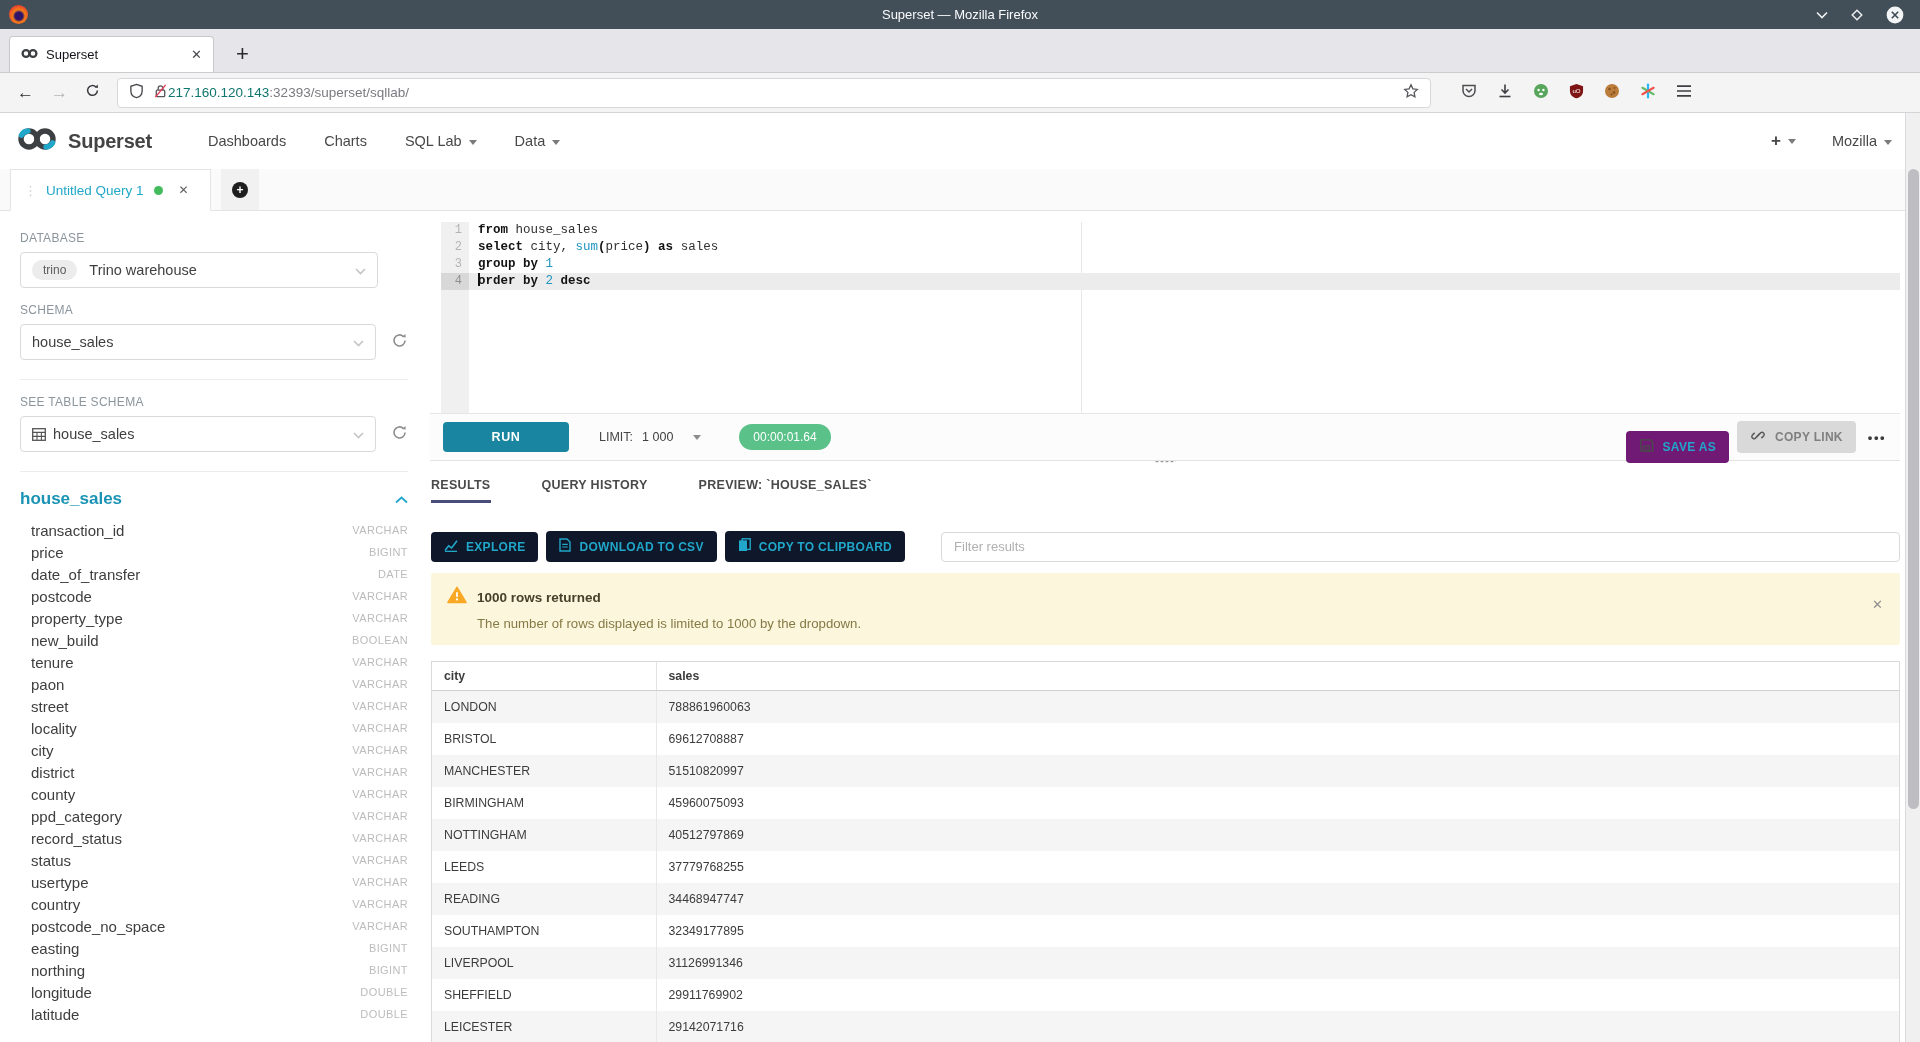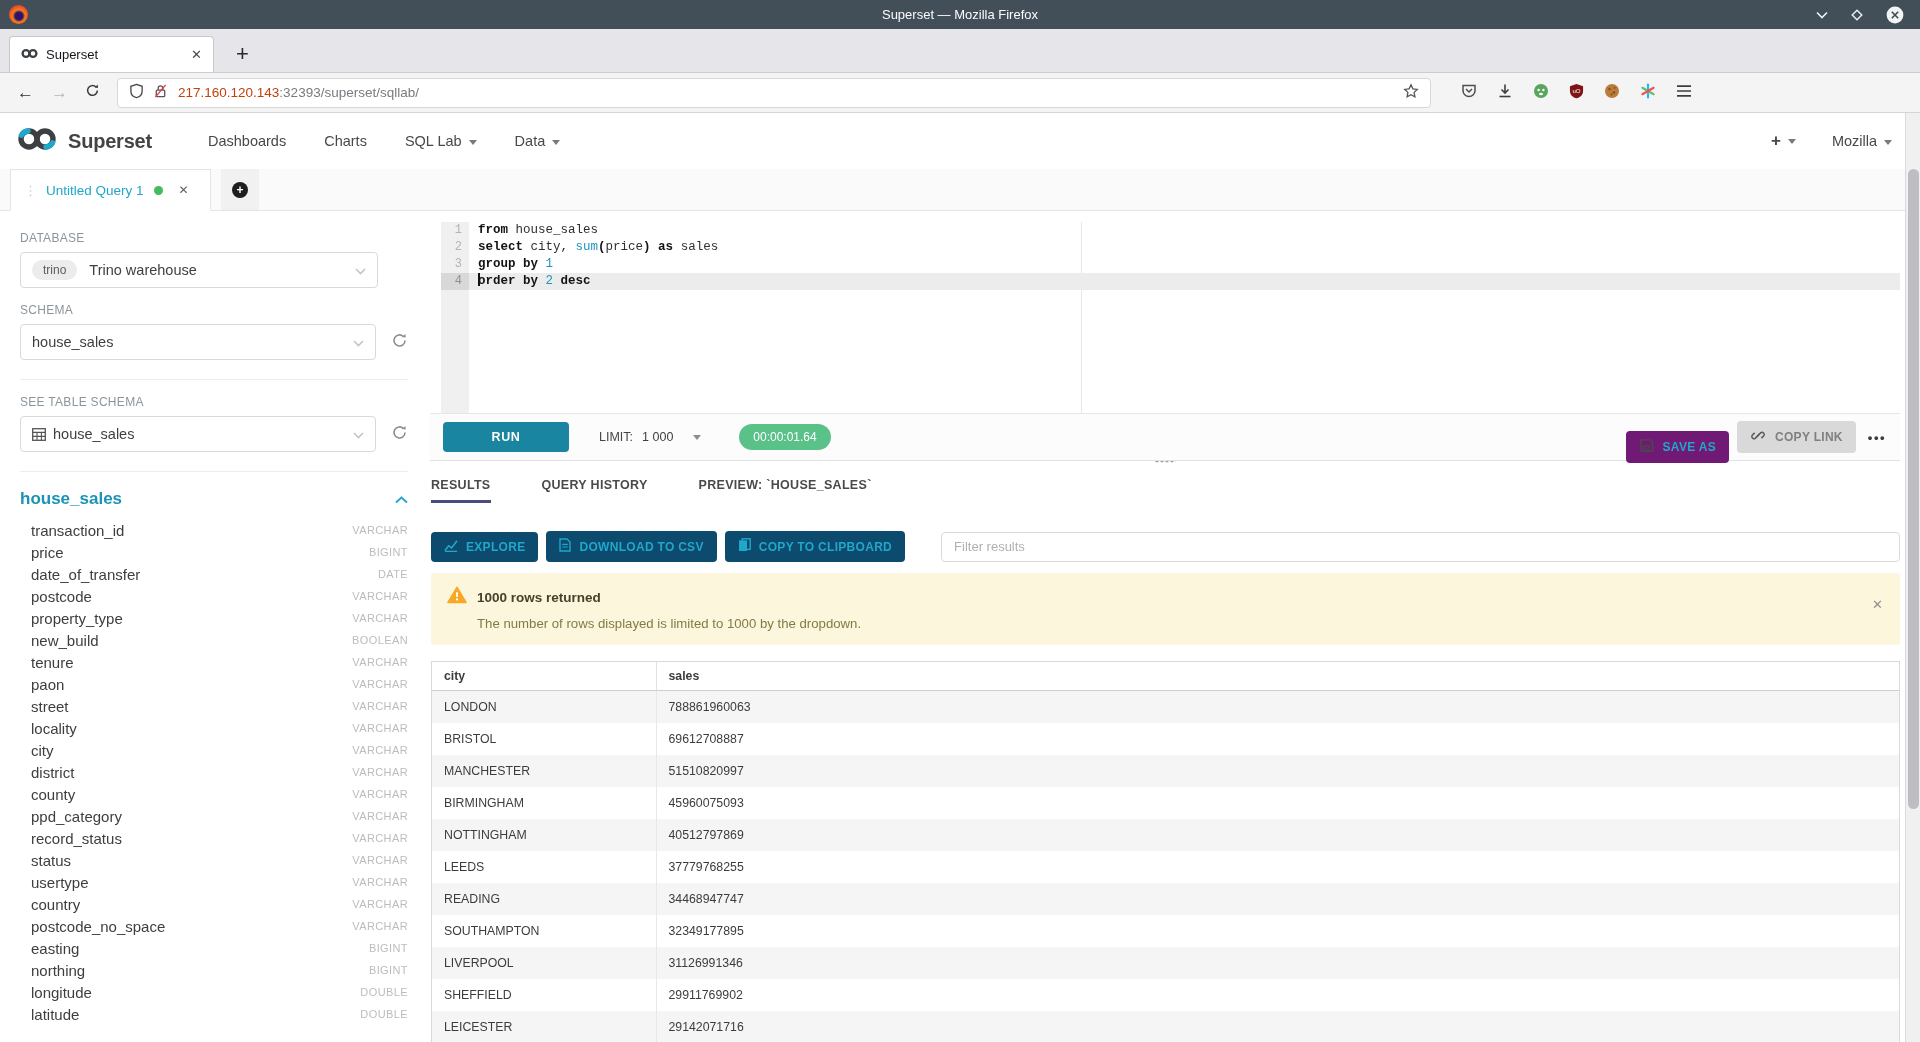--- a/index.html
+++ b/index.html
@@ -23,21 +23,21 @@
   .btab .tab-label { margin-left:8px; }
   .tab-close { margin-left:auto; color:#4a4a4f; font-size:13px; }
   .newtab { margin-left:16px; font-size:22px; color:#2a2a2e; line-height:36px; padding:0 6px; }
 
   #urlrow { height:40px; background:#f4f4f5; border-bottom:1px solid #d4d4d8; display:flex; align-items:center; }
   .navarrow { font-size:17px; color:#2f2f33; margin-left:17px; }
   .navarrow.disabled { color:#b5b5b9; }
   #reload-icon { margin-left:17px; }
   .urlfield { margin-left:17px; width:1314px; height:30px; background:#fff; border:1px solid #d7d7db; border-radius:4px;
     display:flex; align-items:center; padding:0 11px; font-size:13.5px; }
-  .urlfield .host { color:#c2410c; margin-left:10px; }
+  .urlfield .host { color:#0f766e; }
   .urlfield .rest { color:#7a7a80; }
   .urlfield .star { margin-left:auto; }
   .ext-icons { display:flex; align-items:center; gap:20px; margin-left:30px; }
 
   
   #ssnav { height:56px; background:#fff; display:flex; align-items:center; }
   .ss-logo { margin-left:16px; }
   .brand { font-size:20px; font-weight:bold; color:#444; margin-left:10px; letter-spacing:-0.2px; }
   .nav-items { display:flex; gap:38px; margin-left:56px; }
   .nav-item { font-size:14.5px; color:#484848; }
@@ -115,21 +115,21 @@
   .more { margin:0 14px 0 12px; color:#3c3c3c; font-weight:bold; font-size:13px; letter-spacing:1.5px; }
 
   
   #results { flex:1; padding:17px 0 0 1px; position:relative; overflow:hidden; }
   .drag-dots { position:absolute; top:-5px; left:50%; transform:translateX(-50%); width:21px; height:7px;
     background:radial-gradient(circle, #9d9d9d 1.2px, transparent 1.4px); background-size:5px 3.5px; }
   .rtabs { display:flex; gap:51px; }
   .rtab { font-size:12.5px; font-weight:bold; color:#4a4a4a; letter-spacing:.3px; padding-bottom:11px; position:relative; }
   .rtab.active::after { content:""; position:absolute; left:0; right:0; bottom:0; height:3px; background:#484d7c; }
   .controls { display:flex; align-items:center; margin-top:28px; gap:8px; }
-  .rbtn { display:flex; align-items:center; gap:8px; background:#0c4a6e; color:#20a7c9;
+  .rbtn { display:flex; align-items:center; gap:8px; background:#0f172a; color:#20a7c9;
     font-size:12px; font-weight:bold; letter-spacing:.3px; padding:7px 13px; border-radius:4px; white-space:nowrap; }
   .filter-input { flex:1; height:30px; border:1px solid #d9d9d9; border-radius:4px; padding:0 12px;
     font-family:"Liberation Sans", sans-serif; font-size:13px; color:#333; outline:none;margin-left:28px; }
   .filter-input::placeholder { color:#b0b0b0; }
   .alert { margin-top:11px; background:#fcf6dd; border-radius:3px; padding:13px 16px 14px; position:relative; }
   .alert-head { display:flex; align-items:center; gap:10px; }
   .alert-title { font-size:13.5px; font-weight:bold; color:#45412a; }
   .alert-msg { margin:8px 0 0 30px; font-size:13.2px; color:#847a45; }
   .alert-close { position:absolute; right:17px; top:24px; color:#8f8f8f; font-size:13px; }
   .rtable { margin-top:16px; border:1px solid #d9d9d9; border-bottom:none; }

